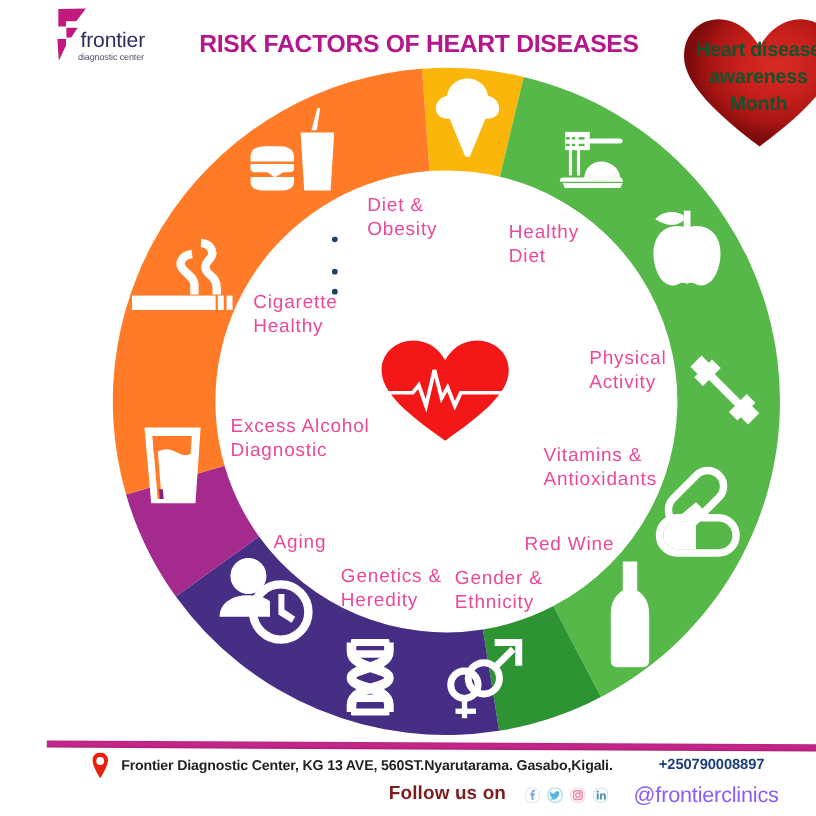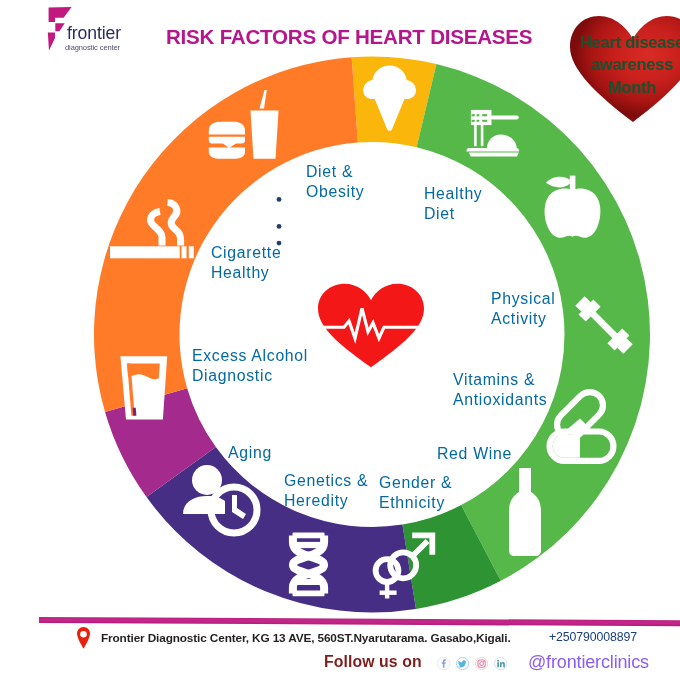--- a/index.html
+++ b/index.html
@@ -19,42 +19,42 @@
   .badge{position:absolute;left:528px;top:15px;width:128px;height:108px;}
   .badge-heart{position:absolute;left:0;top:0;}
   .badge-text{position:absolute;left:-2px;top:16px;width:130px;text-align:center;color:#14532d;font-weight:bold;font-size:16.5px;line-height:22.4px;letter-spacing:-.25px;}
 
   
   .ring{position:absolute;left:0;top:0;}
   .center-heart{position:absolute;left:274.5px;top:282px;}
 
   
   .dots{position:absolute;left:232px;top:196.5px;}
-  .lab{position:absolute;color:#0369a1;font-size:15.8px;line-height:19.6px;letter-spacing:0.7px;white-space:nowrap;}
+  .lab{position:absolute;color:#ec4899;font-size:15.8px;line-height:19.6px;letter-spacing:0.7px;white-space:nowrap;}
 
   .l-diet{left:265px;top:162px;}
   .l-healthy{left:383px;top:184px;}
   .l-physical{left:450px;top:289px;}
   .l-vitamins{left:412px;top:370px;}
   .l-wine{left:396px;top:444px;}
   .l-gender{left:338px;top:473px;}
   .l-genetics{left:243px;top:471px;}
   .l-aging{left:187px;top:443px;}
   .l-alcohol{left:151px;top:346px;}
   .l-cigarette{left:170px;top:243px;}
 
   
   .footer{position:absolute;left:0;top:0;width:680px;height:680px;}
   .foot-rule{position:absolute;left:-2px;top:617px;width:684px;height:5.5px;
              background:linear-gradient(180deg,#B8257F 0%,#C7268C 50%,#AE1F78 100%);
              transform:rotate(0.29deg);transform-origin:left center;}
   .foot-row1{position:absolute;left:0;top:0;width:680px;height:680px;}
   .pin{position:absolute;left:35.5px;top:626.5px;}
   .address{position:absolute;left:60px;top:631px;font-size:11.8px;font-weight:bold;color:#231F20;letter-spacing:-.13px;white-space:nowrap;}
-  .phone{position:absolute;left:508px;top:630px;font-size:12.3px;font-weight:normal;color:#1B3F7A;letter-spacing:-.1px;white-space:nowrap;}
+  .phone{position:absolute;left:508px;top:630px;font-size:12.3px;font-weight:bold;color:#1B3F7A;letter-spacing:-.1px;white-space:nowrap;}
   .foot-row2{position:absolute;left:0;top:0;width:680px;height:680px;}
   .website{position:absolute;left:37px;top:653px;font-size:17.8px;font-weight:bold;color:#C02089;letter-spacing:-.3px;white-space:nowrap;}
   .follow{position:absolute;left:283px;top:653px;font-size:15.8px;font-weight:bold;color:#7f1d1d;letter-spacing:.1px;white-space:nowrap;}
   .socials{position:absolute;left:0;top:0;}
   .soc{position:absolute;top:656.4px;}
   .soc:nth-child(1){left:396.4px;}
   .soc:nth-child(2){left:415.0px;}
   .soc:nth-child(3){left:433.6px;}
   .soc:nth-child(4){left:452.5px;}
   .handle{position:absolute;left:487px;top:652px;font-size:18.0px;font-weight:normal;color:#8b5cf6;letter-spacing:-.15px;white-space:nowrap;}

